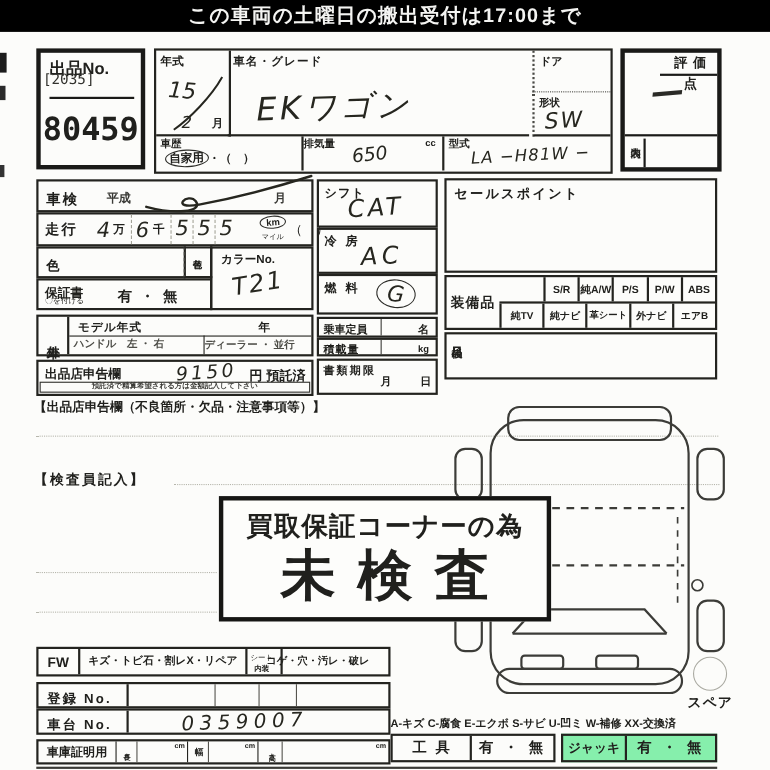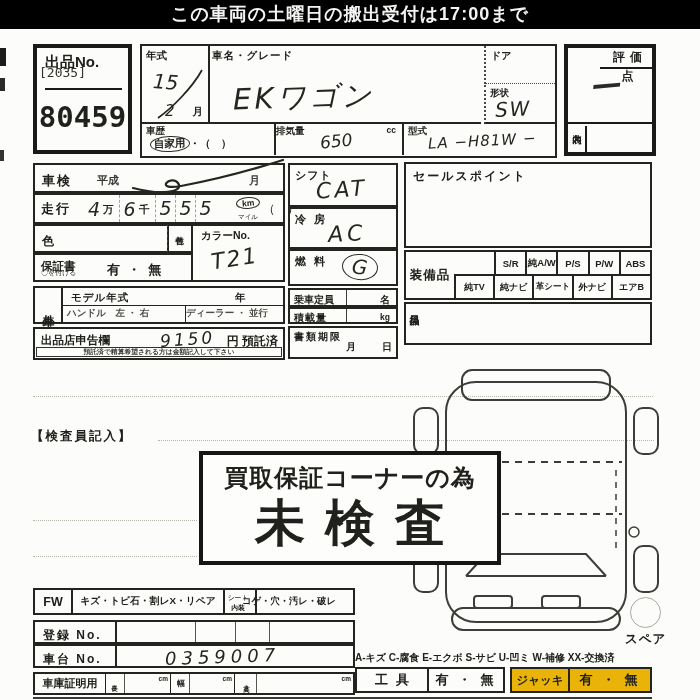--- a/index.html
+++ b/index.html
@@ -145,20 +145,21 @@
     </div>
   </div>
 
   <div class="b" style="left:33px;top:327px;width:252px;height:33px;">
     <span class="a bb" style="left:6px;top:4px;font-size:11.5px;">出品店申告欄</span>
     <span class="a hw" style="left:125px;top:0px;font-size:17px;letter-spacing:3px;transform:rotate(-4deg);">9150</span>
     <span class="a bb" style="right:5px;top:4px;font-size:12px;">円 預託済</span>
     <div class="a bb" style="left:1px;right:1px;bottom:1px;height:10px;border:1.2px solid #30302c;font-size:6.8px;line-height:8px;text-align:center;color:#3a3a36;">預託済で精算希望される方は金額記入して下さい</div>
   </div>
 
+  <div class="a bb nowrap" style="left:31px;top:363px;font-size:11.5px;">【出品店申告欄（不良箇所・欠品・注意事項等）】</div>
 
   <div class="b" style="left:288px;top:163px;width:110px;height:44px;">
     <span class="a bb" style="left:5px;top:3px;font-size:11px;letter-spacing:1px;">シフト</span>
     <span class="a hw" style="left:26px;top:12px;font-size:22px;letter-spacing:3px;transform:rotate(-4deg);">CAT</span>
   </div>
   <div class="b" style="left:288px;top:207px;width:110px;height:42px;">
     <span class="a bb" style="left:5px;top:3px;font-size:11px;letter-spacing:8px;">冷房</span>
     <span class="a hw" style="left:38px;top:12px;font-size:22px;letter-spacing:4px;transform:rotate(-3deg);">AC</span>
   </div>
   <div class="b" style="left:288px;top:249px;width:110px;height:37px;">
@@ -282,20 +283,20 @@
     </span>
     <span class="a" style="left:218px;top:0;right:0;height:100%;">
       <span class="a bb" style="right:2px;top:1px;font-size:6.5px;">cm</span>
     </span>
   </div>
 
   <div class="a fx" style="left:355px;top:667px;width:150px;height:26px;border:2px solid #23231f;z-index:3;background:#fcfcfa;">
     <span class="fx bb" style="width:62px;justify-content:center;font-size:13px;letter-spacing:8px;padding-left:8px;border-right:2px solid #23231f;height:100%;">工具</span>
     <span class="fx bb" style="flex:1;justify-content:center;font-size:13px;letter-spacing:3px;">有 ・ 無</span>
   </div>
-  <div class="a fx" style="left:510px;top:667px;width:142px;height:26px;border:2px solid #23231f;z-index:3;background:#eab308;">
+  <div class="a fx" style="left:510px;top:667px;width:142px;height:26px;border:2px solid #23231f;z-index:3;background:#86efac;">
     <span class="fx bb" style="width:56px;justify-content:center;font-size:11.5px;border-right:2px solid #23231f;height:100%;">ジャッキ</span>
     <span class="fx bb" style="flex:1;justify-content:center;font-size:13px;letter-spacing:3px;">有 ・ 無</span>
   </div>
 
   <div class="a" style="left:33px;top:697px;width:619px;height:3px;border-top:2px solid #3a3a36;"></div>
 
 </div>
 
 </body></html>

